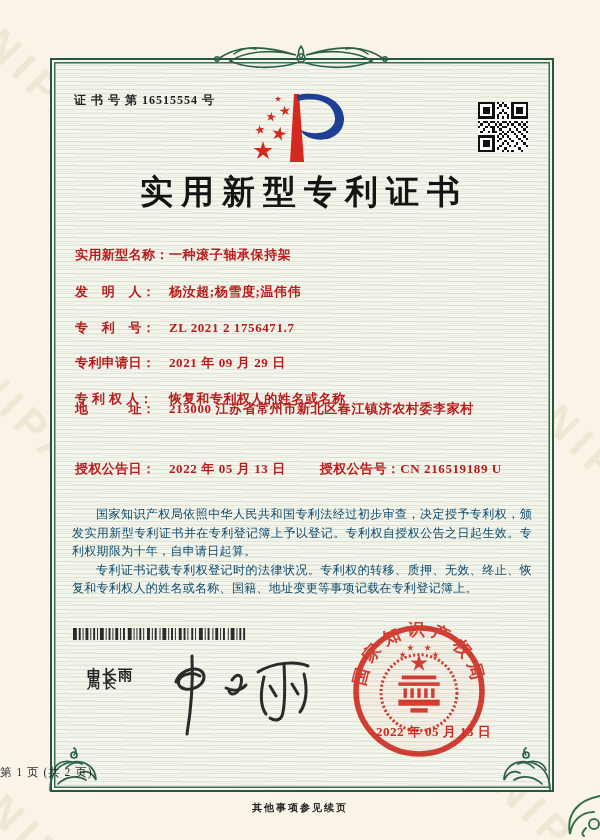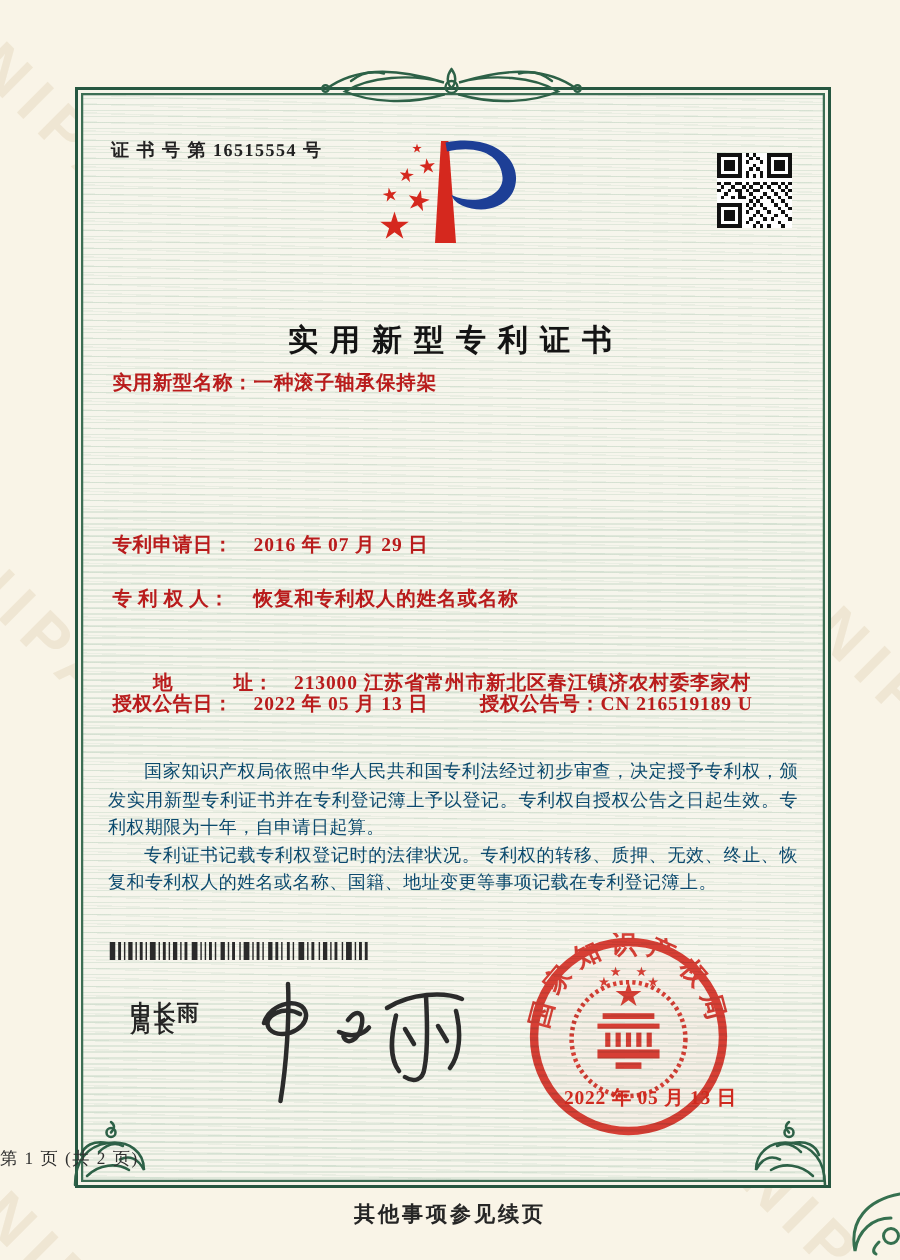--- a/index.html
+++ b/index.html
@@ -13,43 +13,43 @@
   .frame{position:absolute;left:50px;top:58px;width:500px;height:730px;
          border:2.5px solid #265741;
          box-shadow:inset 0 0 0 2px #f6f4e9, inset 0 0 0 3.5px #3c6e54;
          background:#f6f5ec;
          background-image:
            repeating-linear-gradient(0deg, rgba(130,175,145,0.20) 0 1px, rgba(0,0,0,0) 1px 4px),
            repeating-linear-gradient(2deg, rgba(130,175,145,0.10) 0 1px, rgba(0,0,0,0) 1px 6px);}
   .orn{position:absolute;pointer-events:none;}
   .cert-no{position:absolute;left:74px;top:92px;font-size:12px;font-weight:600;color:#222;
            letter-spacing:1px;}
-  .title{position:absolute;left:0;right:0;top:170px;text-align:center;font-size:20px;
-         font-weight:700;color:#141414;letter-spacing:8px;text-indent:8px;margin-top:43px;}
+  .title{position:absolute;left:0;right:0;top:170px;text-align:center;font-size:33px;
+         font-weight:700;color:#141414;letter-spacing:8px;text-indent:8px;}
   .frow{position:absolute;left:75px;font-size:13px;font-weight:600;color:#b91c1c;
         white-space:nowrap;letter-spacing:0.4px;}
   .flabel{display:inline-block;min-width:94px;}
   .fvalue{letter-spacing:0.6px;}
   .grant-no{margin-left:34px;}
   .paras{position:absolute;left:72px;top:505px;width:460px;font-size:12px;line-height:18.5px;
          color:#0c4a6e;font-weight:500;text-align:justify;letter-spacing:0.3px;}
   .paras p{margin:0;text-indent:2em;}
   .barcode{position:absolute;left:73px;top:628px;width:175px;height:12px;}
   .signer-title{position:absolute;left:87px;top:675px;font-family:"Liberation Sans","DejaVu Sans",sans-serif;
           font-size:13px;font-weight:700;color:#242424;letter-spacing:3px;}
   .signer-name{position:absolute;left:87px;top:666px;font-family:"Liberation Sans","DejaVu Sans",sans-serif;
           font-size:14.5px;font-weight:700;color:#242424;letter-spacing:1px;}
   .signature{position:absolute;left:158px;top:650px;width:165px;height:92px;}
   .seal{position:absolute;left:350px;top:622px;width:138px;height:138px;opacity:0.92;
         mix-blend-mode:multiply;}
   .seal-date{position:absolute;left:376px;top:723px;font-size:13px;font-weight:700;color:#cf2a1f;
              letter-spacing:0.5px;z-index:5;}
   .page-info{position:absolute;left:0;right:0;top:765px;text-align:left;font-size:11.5px;
              color:#303030;letter-spacing:1px;}
-  .continuation{position:absolute;left:0;right:0;top:801px;text-align:center;font-size:14px;
+  .continuation{position:absolute;left:0;right:0;top:801px;text-align:center;font-size:10px;
                 color:#262626;font-weight:600;letter-spacing:2px;}
   .logo{position:absolute;left:248px;top:92px;width:105px;height:72px;}
   .qr{position:absolute;left:478px;top:102px;width:50px;height:50px;}
 </style>
 </head>
 <body>
 
 <div class="page">
 
   <div class="wm" style="left:-18px;top:-8px;">CNIPA</div>
@@ -134,27 +134,33 @@
         <rect x="2" y="16" width="3" height="3"></rect>
       <path d="M8 0h1v1H8z M10 0h1v1h-1z M9 1h1v1H9z M11 1h1v1h-1z M8 2h1v1H8z M12 2h1v1h-1z M10 3h1v1h-1z M9 4h1v1H9z M11 4h1v1h-1z M8 5h1v1H8z M12 5h1v1h-1z M8 6h1v1H8z M10 6h1v1h-1z M12 6h1v1h-1z M6 8h1v1H6z M6 10h1v1H6z M6 12h1v1H6z M0 8h1v1H0z M2 8h1v1H2z M3 8h1v1H3z M5 8h1v1H5z M8 8h1v1H8z M10 8h1v1h-1z M11 8h1v1h-1z M13 8h1v1h-1z M15 8h1v1h-1z M16 8h1v1h-1z M18 8h1v1h-1z M20 8h1v1h-1z M1 9h1v1H1z M4 9h1v1H4z M7 9h1v1H7z M9 9h1v1H9z M12 9h1v1h-1z M14 9h1v1h-1z M17 9h1v1h-1z M19 9h1v1h-1z M0 10h1v1H0z M3 10h1v1H3z M5 10h1v1H5z M8 10h1v1H8z M10 10h1v1h-1z M11 10h1v1h-1z M15 10h1v1h-1z M18 10h1v1h-1z M20 10h1v1h-1z M2 11h1v1H2z M6 11h1v1H6z M9 11h1v1H9z M13 11h1v1h-1z M16 11h1v1h-1z M19 11h1v1h-1z M1 12h1v1H1z M4 12h1v1H4z M7 12h1v1H7z M10 12h1v1h-1z M12 12h1v1h-1z M14 12h1v1h-1z M17 12h1v1h-1z M20 12h1v1h-1z M9 13h1v1H9z M11 13h1v1h-1z M15 13h1v1h-1z M18 13h1v1h-1z M8 14h1v1H8z M10 14h1v1h-1z M12 14h1v1h-1z M16 14h1v1h-1z M19 14h1v1h-1z M9 15h1v1H9z M13 15h1v1h-1z M17 15h1v1h-1z M20 15h1v1h-1z M8 16h1v1H8z M11 16h1v1h-1z M14 16h1v1h-1z M18 16h1v1h-1z M10 17h1v1h-1z M12 17h1v1h-1z M16 17h1v1h-1z M19 17h1v1h-1z M9 18h1v1H9z M13 18h1v1h-1z M15 18h1v1h-1z M20 18h1v1h-1z M8 19h1v1H8z M11 19h1v1h-1z M17 19h1v1h-1z M10 20h1v1h-1z M12 20h1v1h-1z M14 20h1v1h-1z M18 20h1v1h-1z"></path>
     </g>
   </svg>
 
   <div class="title">实用新型专利证书</div>
 
   <div class="frow" style="top:246px;">
     <span class="flabel">实用新型名称：</span><span class="fvalue">一种滚子轴承保持架</span>
   </div>
+  <div class="frow" style="top:283px;">
+    <span class="flabel">发　明　人：</span><span class="fvalue">杨汝超;杨雪度;温伟伟</span>
+  </div>
+  <div class="frow" style="top:319px;">
+    <span class="flabel">专　利　号：</span><span class="fvalue">ZL 2021 2 1756471.7</span>
+  </div>
   <div class="frow" style="top:354px;">
-    <span class="flabel">专利申请日：</span><span class="fvalue">2016 年 07 月 29 日</span>
+    <span class="flabel">专利申请日：</span><span class="fvalue">2021 年 09 月 29 日</span>
   </div>
   <div class="frow" style="top:390px;">
     <span class="flabel">专 利 权 人：</span><span class="fvalue">恢复和专利权人的姓名或名称</span>
   </div>
-  <div class="frow" style="top:446px;margin-left:27px;">
+  <div class="frow" style="top:400px;">
     <span class="flabel">地　　　址：</span><span class="fvalue">213000 江苏省常州市新北区春江镇济农村委李家村</span>
   </div>
   <div class="frow" style="top:460px;">
     <span class="flabel">授权公告日：</span><span class="fvalue">2022 年 05 月 13 日</span><span class="grant-no"><span>授权公告号：</span><span class="fvalue">CN 216519189 U</span></span>
   </div>
 
   <div class="paras">
     <p>国家知识产权局依照中华人民共和国专利法经过初步审查，决定授予专利权，颁发实用新型专利证书并在专利登记簿上予以登记。专利权自授权公告之日起生效。专利权期限为十年，自申请日起算。</p>
     <p>专利证书记载专利权登记时的法律状况。专利权的转移、质押、无效、终止、恢复和专利权人的姓名或名称、国籍、地址变更等事项记载在专利登记簿上。</p>
   </div>

